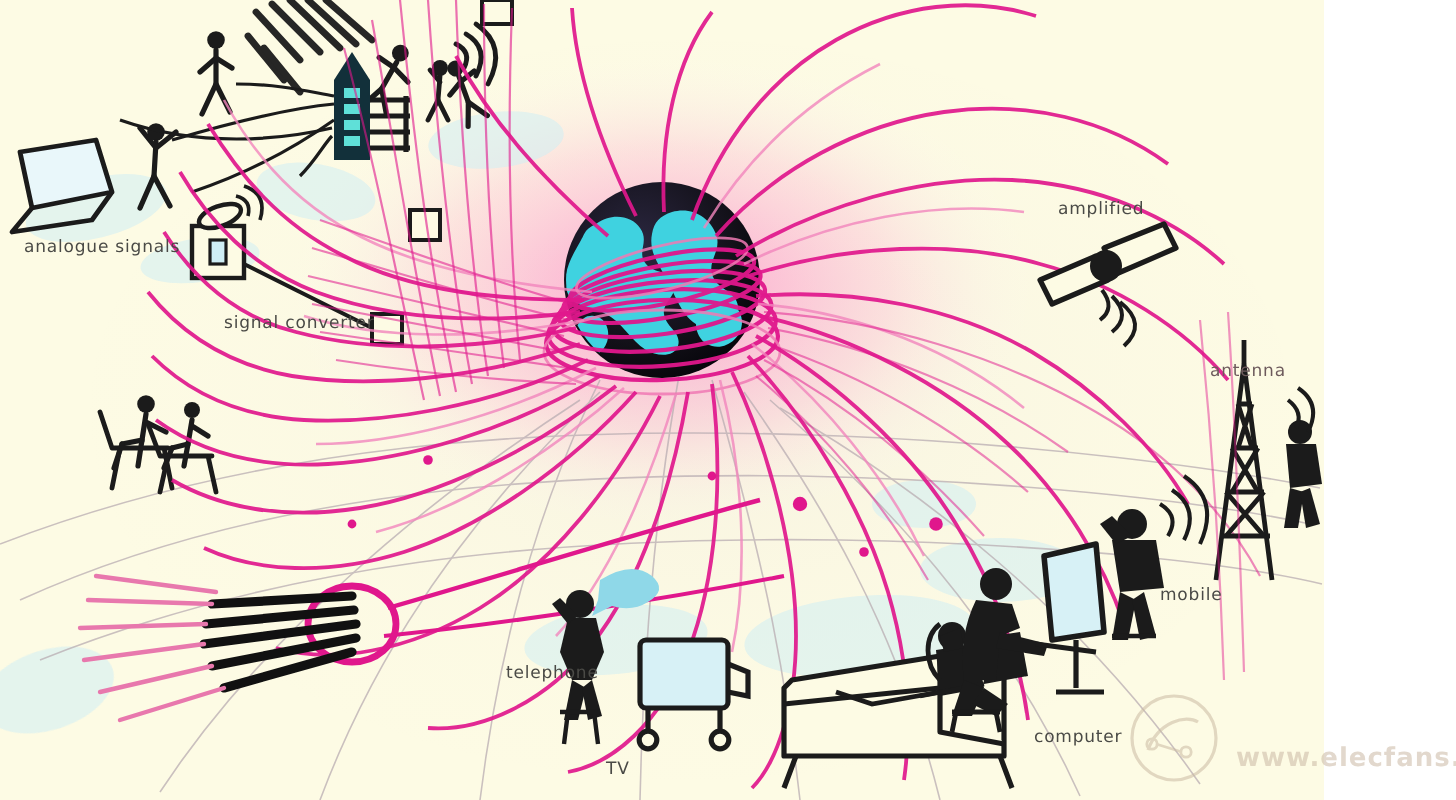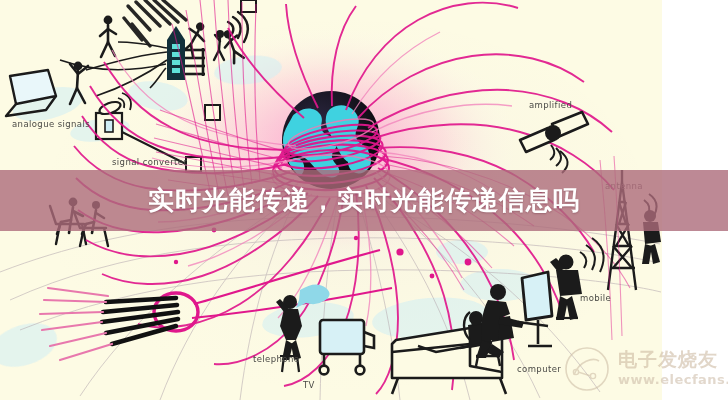--- a/index.html
+++ b/index.html
@@ -36,21 +36,21 @@
     letter-spacing: .4px;
     line-height: 1.25;
     white-space: pre-line;
     pointer-events: none;
   }
   .illo-label.big { font-size: 9px; }
   .lbl-analogue   { left: 12px;  top: 119px; }
   .lbl-converter  { left: 112px; top: 157px; }
   .lbl-amplified  { left: 82px;  top: 196px; text-align: right; width: 120px; color:#6d5a5c; }
   .lbl-fibers     { left: 50px;  top: 263px; width: 160px; text-align: right; }
-  .lbl-telephone  { left: 253px; top: 354px; }
+  .lbl-telephone  { left: 253px; top: 332px; }
   .lbl-tv         { left: 303px; top: 380px; }
   .lbl-nodes      { left: 425px; top: 270px; width: 56px; text-align: center; }
   .lbl-computer   { left: 517px; top: 364px; }
   .lbl-mobile     { left: 580px; top: 293px; }
   .lbl-satellite  { left: 529px; top: 100px; }
   .lbl-antenna    { left: 605px; top: 181px; color:#6d5a5c; }
 
   
   #title-band {
     position: absolute;
@@ -523,29 +523,25 @@
     <div class="illo-label lbl-analogue">analogue signals</div>
     <div class="illo-label lbl-converter">signal converter</div>
     <div class="illo-label lbl-telephone">telephone</div>
     <div class="illo-label lbl-tv">TV</div>
     <div class="illo-label lbl-computer">computer</div>
     <div class="illo-label lbl-mobile">mobile</div>
     <div class="illo-label lbl-satellite">amplified</div>
     <div class="illo-label lbl-antenna">antenna</div>
   </div>
 
-  <div id="title-band">
-    <div id="title-text">实时光能传递，实时光能传递信息吗</div>
-  </div>
 
   <div id="watermark">
     <svg id="wm-mark" viewBox="0 0 48 48">
       <circle cx="24" cy="24" r="21" fill="none" stroke="#cbbaa2" stroke-width="1.6"></circle>
       <path d="M11 30 C 16 16, 30 12, 36 16" fill="none" stroke="#cbbaa2" stroke-width="1.6"></path>
       <circle cx="13" cy="27" r="2.6" fill="none" stroke="#cbbaa2" stroke-width="1.4"></circle>
       <circle cx="30" cy="31" r="2.6" fill="none" stroke="#cbbaa2" stroke-width="1.4"></circle>
       <path d="M15 27 L28 31" stroke="#cbbaa2" stroke-width="1.4" fill="none"></path>
     </svg>
-    <div id="wm-cn">电子发烧友</div>
     <div id="wm-url">www.elecfans.com</div>
   </div>
 
 </div>
 
 </body></html>

